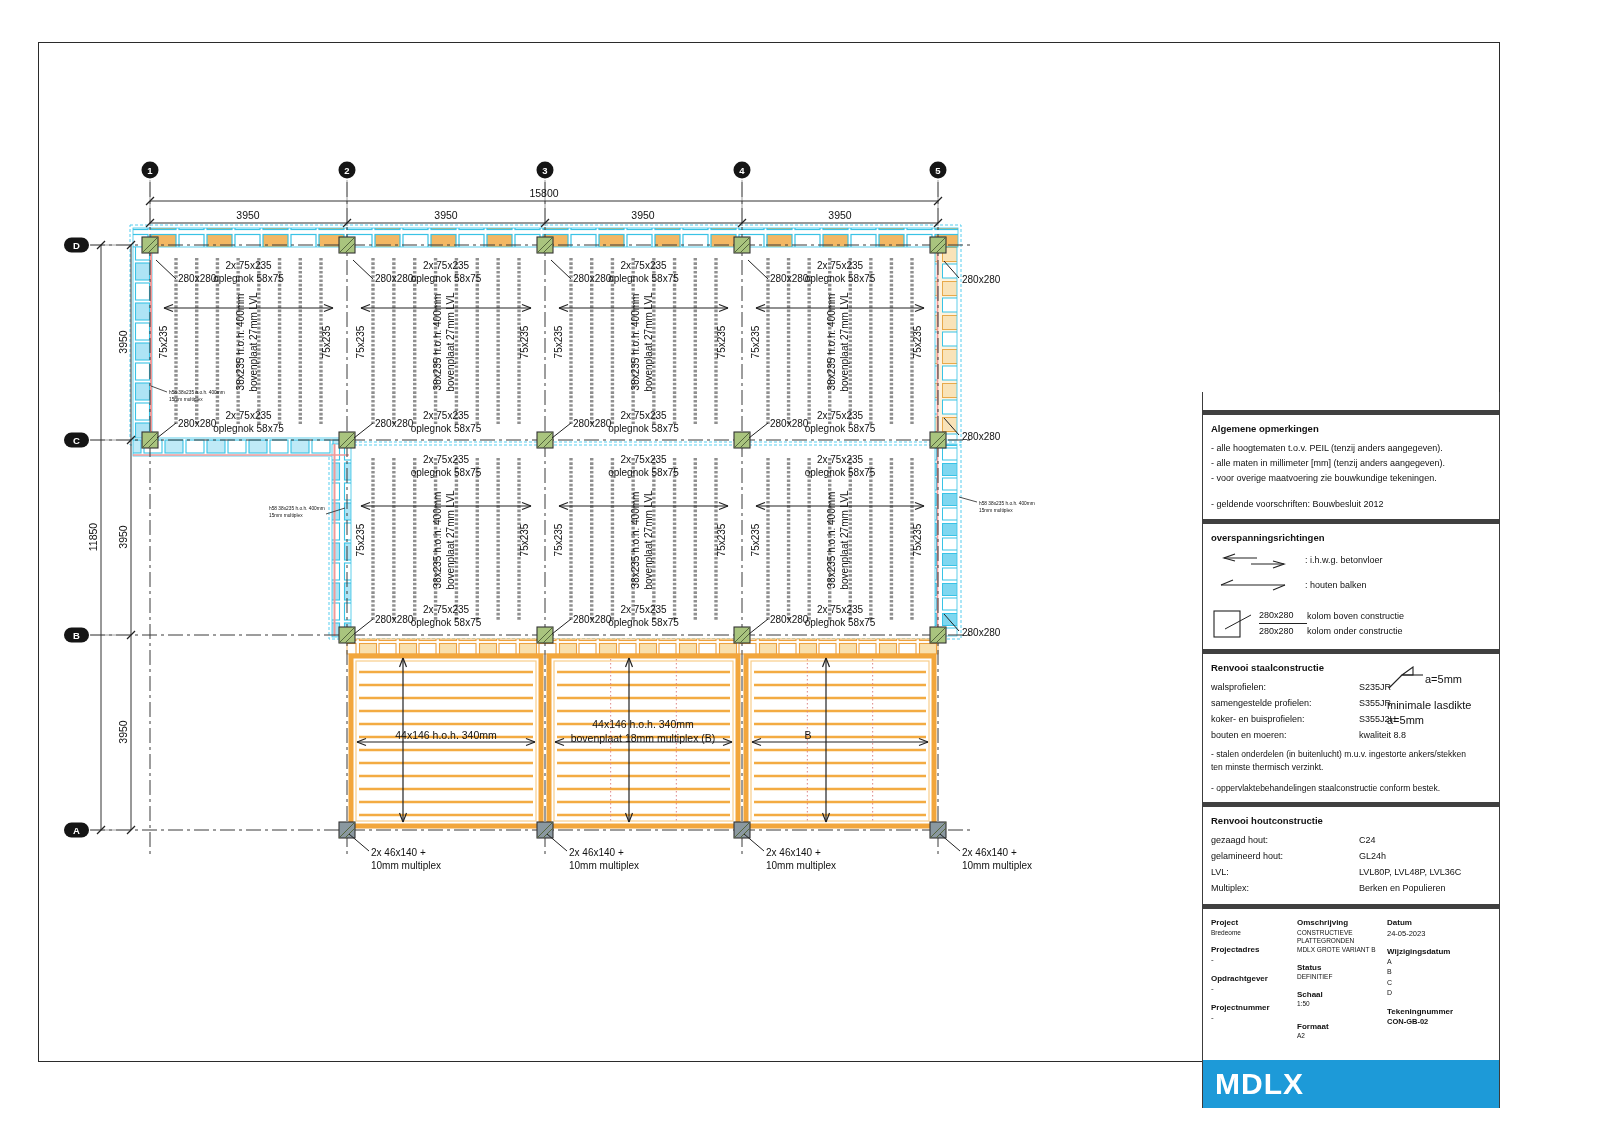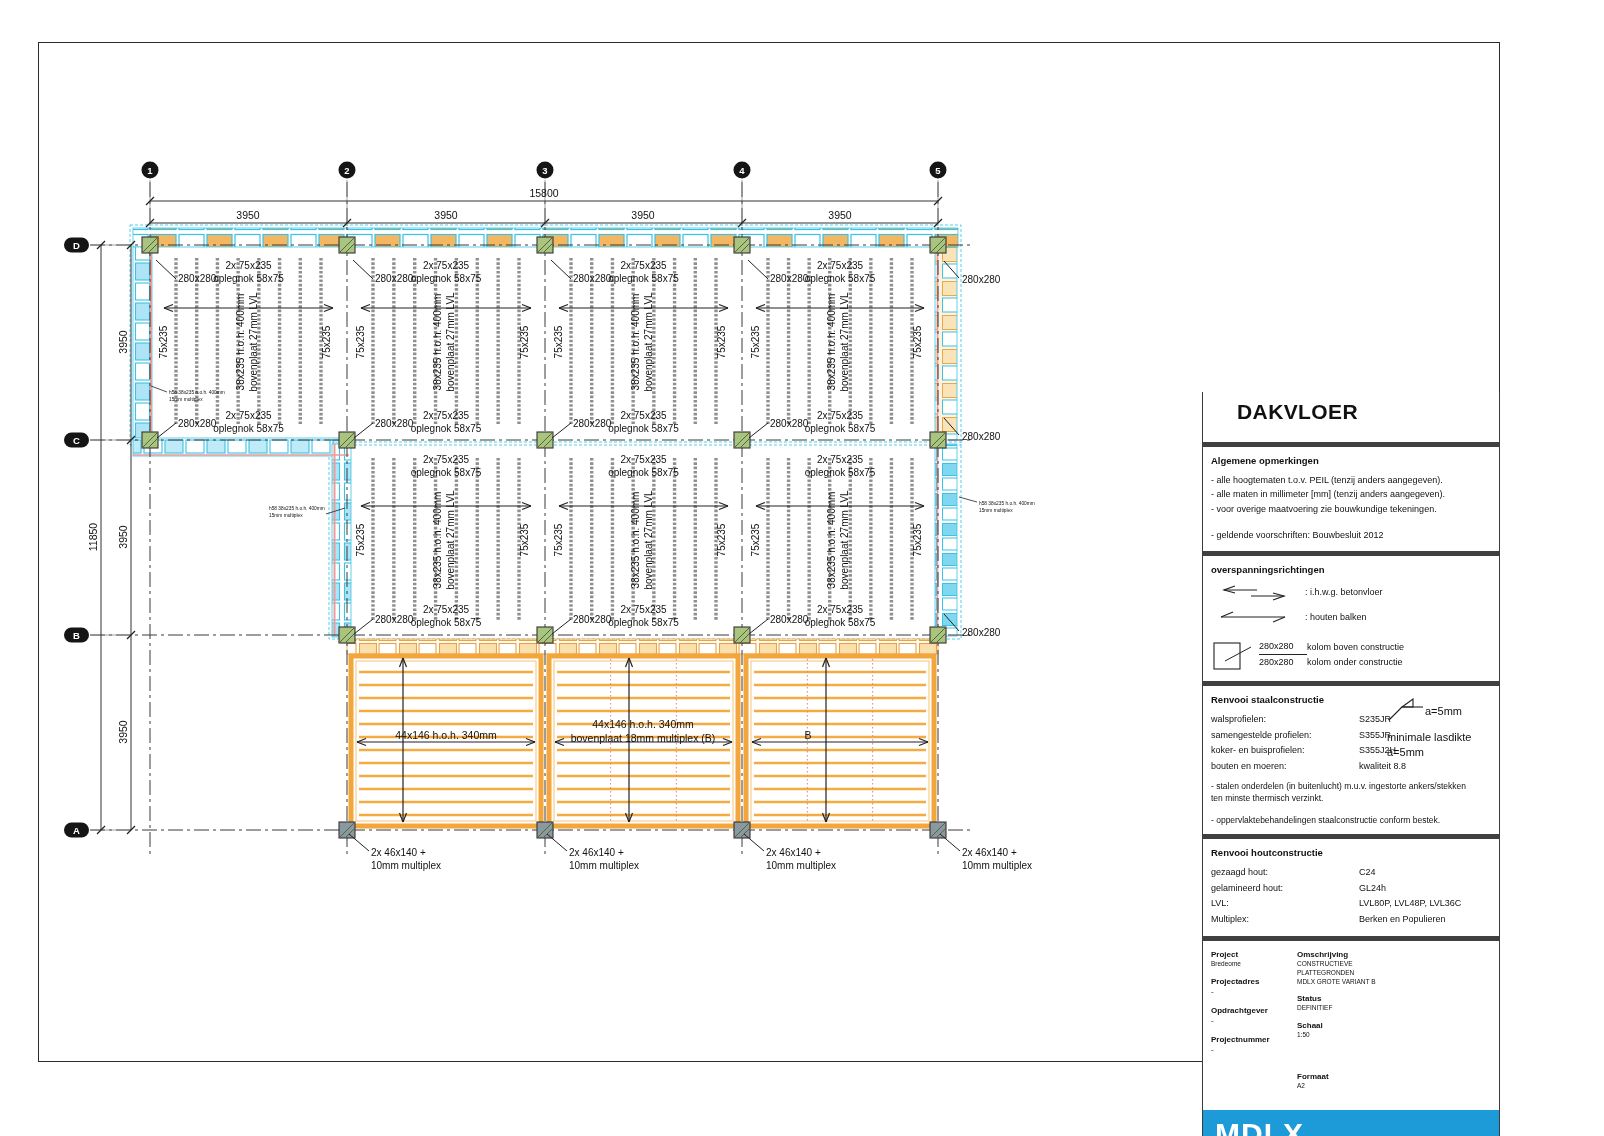--- a/index.html
+++ b/index.html
@@ -500,21 +500,20 @@
       <line x1="288" y1="472" x2="307" y2="466" stroke="#222" stroke-width="0.8"></line>
       <text x="941" y="463" font-size="4.8" fill="#111" text-anchor="start">h58 38x235 h.o.h. 400mm</text>
       <text x="941" y="469.5" font-size="4.8" fill="#111" text-anchor="start">15mm multiplex</text>
       <line x1="921" y1="455" x2="939" y2="460" stroke="#222" stroke-width="0.8"></line>
     </g>
   </svg>
 
 <div id="titleblock">
 
   <div class="tb-sec tb-title">
-    <div class="t">DAKVLOER</div>
   </div>
 
   <div class="tb-sec">
     <div class="h">Algemene opmerkingen</div>
     <div class="note-item">- alle hoogtematen t.o.v. PEIL (tenzij anders aangegeven).</div>
     <div class="note-item">- alle maten in millimeter [mm] (tenzij anders aangegeven).</div>
     <div class="note-item">- voor overige maatvoering zie bouwkundige tekeningen.</div>
     <div class="spacer"></div>
     <div class="note-item">- geldende voorschriften: Bouwbesluit 2012</div>
   </div>
@@ -642,25 +641,42 @@
           <div class="v">MDLX GROTE VARIANT B</div>
           </div>
         <div class="blk">
             <div class="l">Status</div>
             <div class="v">DEFINITIEF</div>
           </div>
         <div class="blk" style="">
             <div class="l">Schaal</div>
             <div class="v">1:50</div>
           </div>
-        <div class="blk" style="margin-top:31px;">
+        <div class="blk" style="margin-top:12px;">
             <div class="l">Formaat</div>
             <div class="v">A2</div>
           </div>
       </div>
+      <div>
+        <div class="blk">
+            <div class="l">Datum</div>
+            <div class="v" style="font-size:7.5px;">24-05-2023</div>
+          </div>
+        <div class="blk wijz">
+            <div class="l">Wijzigingsdatum</div>
+          <div>A</div>
+          <div>B</div>
+          <div>C</div>
+          <div>D</div>
+          </div>
+        <div class="blk">
+            <div class="l">Tekeningnummer</div>
+            <div class="v" style="font-size:7.5px;font-weight:bold;">CON-GB-02</div>
+          </div>
+      </div>
     </div>
   </div>
 
   <div class="logo">
     <span class="m">MDLX</span>
 
   </div>
 
 </div>
 

